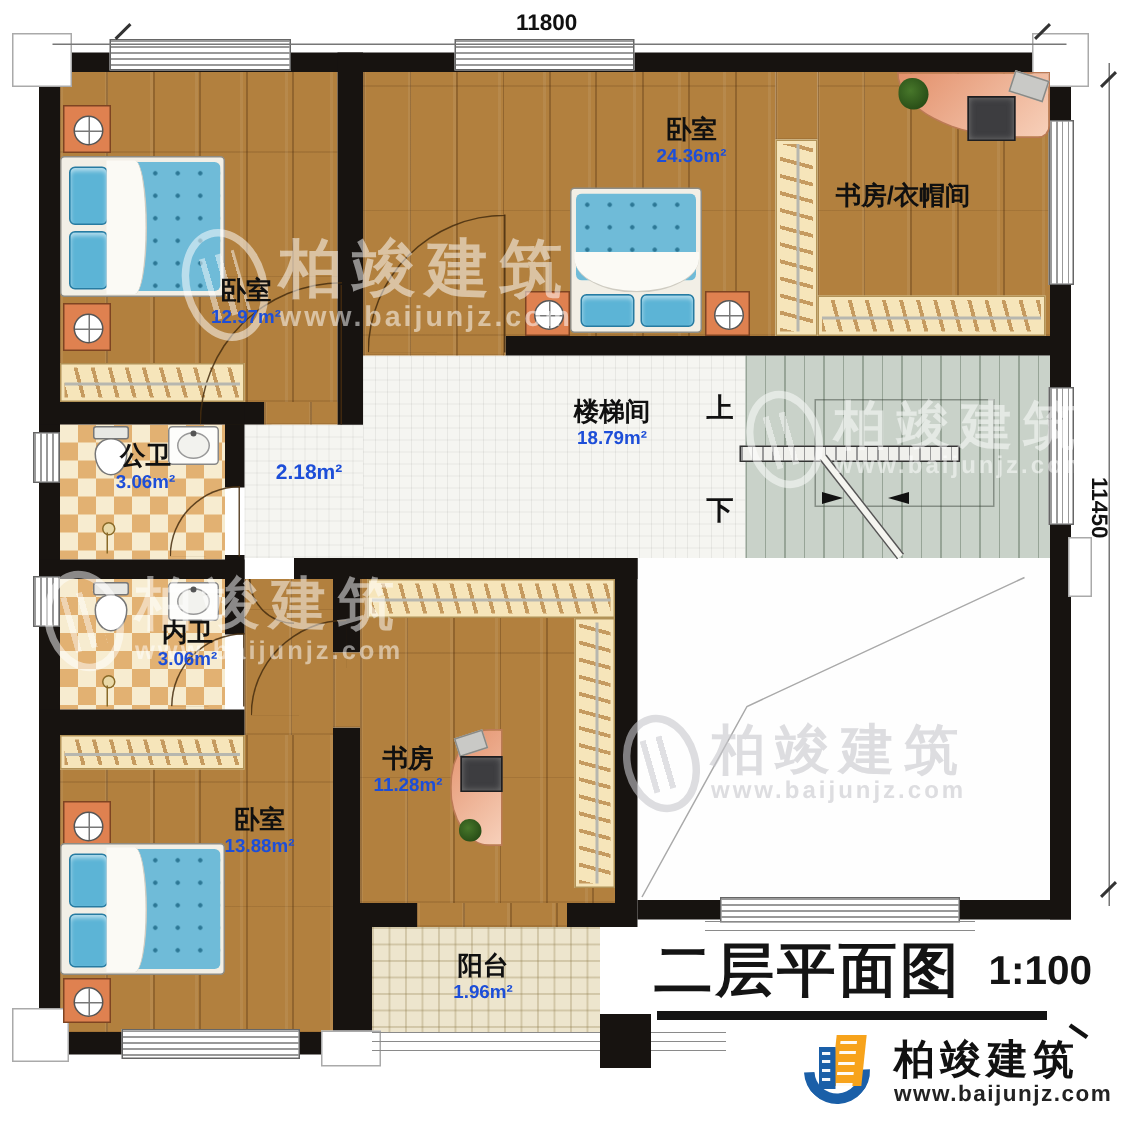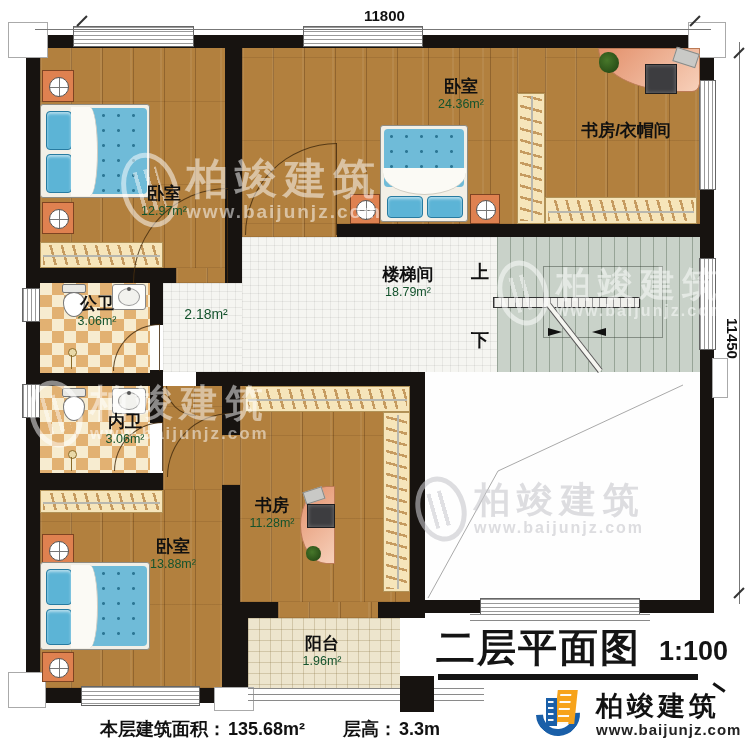--- a/index.html
+++ b/index.html
@@ -64,35 +64,35 @@
   
   .stair-rect{border:1px solid rgba(50,60,50,.45);box-sizing:border-box;}
   .handrail{background-color:#f0f0ec;border:1px solid #333;box-sizing:border-box;
             background-image:repeating-linear-gradient(90deg,#999 0 1px,transparent 1px 7px);}
   .breakline{background:#f5f5f0;border-top:1px solid #555;border-bottom:1px solid #555;box-sizing:border-box;transform-origin:0 0;}
   .tri-r{width:0;height:0;border-top:4px solid transparent;border-bottom:4px solid transparent;border-left:14px solid #111;}
   .tri-l{width:0;height:0;border-top:4px solid transparent;border-bottom:4px solid transparent;border-right:14px solid #111;}
   
   .rlabel{position:absolute;transform:translateX(-50%);text-align:center;line-height:1.15;white-space:nowrap;z-index:30;}
   .rlabel .nm{display:block;font-size:17px;font-weight:700;color:#101010;}
-  .rlabel .ar{display:block;font-size:12.5px;font-weight:400;color:#14532d;}
+  .rlabel .ar{display:block;font-size:12.5px;font-weight:700;color:#1d4ed8;}
   .updown{position:absolute;font-size:18px;font-weight:700;z-index:30;}
   
   .wm{position:absolute;display:flex;align-items:center;gap:8px;z-index:25;pointer-events:none;}
   .wm .wlogo{border:5px solid;border-radius:50%;transform:rotate(-16deg);position:relative;}
   .wm .wlogo::after{content:"";position:absolute;inset:18% 24%;
        background:repeating-linear-gradient(90deg,currentColor 0 4px,transparent 4px 11px);opacity:.9;}
   .wm .wt1{display:block;font-weight:800;letter-spacing:7px;line-height:1.05;white-space:nowrap;}
   .wm .wt2{display:block;font-weight:700;letter-spacing:2px;white-space:nowrap;}
   
   .dimline{background:#777;}
   .dimtext{position:absolute;font-size:15px;font-weight:700;color:#111;z-index:30;}
   .tick{position:absolute;width:14px;height:2px;background:#333;transform:rotate(-45deg);z-index:30;}
   
-  .title-row{position:absolute;display:flex;align-items:flex-end;gap:18px;z-index:40;}
+  .title-row{position:absolute;display:flex;align-items:center;gap:18px;z-index:40;}
   .title-main{font-size:39px;font-weight:700;letter-spacing:2px;color:#141414;line-height:1;}
   .title-scale{font-size:27px;font-weight:600;color:#141414;line-height:1.1;}
   .title-bar{position:absolute;background:#141414;z-index:40;}
   .brand{position:absolute;display:flex;align-items:center;gap:8px;z-index:40;}
   .brand-mark{position:relative;width:52px;height:54px;}
   .brand-swoosh{position:absolute;left:0;top:4px;width:44px;height:44px;border-radius:50%;
       border:7px solid #1a5fa8;border-top-color:transparent;border-right-color:transparent;
       transform:rotate(-48deg);box-sizing:border-box;}
   .brand-bldg-o{position:absolute;left:20px;top:2px;width:20px;height:34px;background:#f7a31b;transform:skewX(-6deg);
       background-image:repeating-linear-gradient(180deg,rgba(255,255,255,.95) 0 2px,transparent 2px 7px);background-size:55% 100%;background-repeat:no-repeat;background-position:3px 4px;}
@@ -296,21 +296,21 @@
   </div>
 
   <div class="rlabel" style="left:164px;top:184px;">
     <span class="nm">卧室</span>
     <span class="ar">12.97m²</span>
   </div>
   <div class="rlabel" style="left:461px;top:77px;">
     <span class="nm">卧室</span>
     <span class="ar">24.36m²</span>
   </div>
-  <div class="rlabel" style="left:626px;top:121px;">
+  <div class="rlabel" style="left:602px;top:121px;">
     <span class="nm">书房/衣帽间</span>
   </div>
   <div class="rlabel" style="left:408px;top:265px;">
     <span class="nm">楼梯间</span>
     <span class="ar">18.79m²</span>
   </div>
   <div class="updown" style="left:471px;top:260px;">上</div>
   <div class="updown" style="left:471px;top:328px;">下</div>
   <div class="rlabel" style="left:206px;top:306px;">
     <span class="ar" style="font-size:14px;">2.18m²</span>
@@ -330,21 +330,21 @@
   <div class="rlabel" style="left:173px;top:537px;">
     <span class="nm">卧室</span>
     <span class="ar">13.88m²</span>
   </div>
   <div class="rlabel" style="left:322px;top:634px;">
     <span class="nm">阳台</span>
     <span class="ar">1.96m²</span>
   </div>
 
   <div class="abs dimline" style="left:35px;top:29px;width:676px;height:1px;"></div>
-  <div class="dimtext" style="left:364px;top:7px;">11800</div>
+  <div class="dimtext" style="left:344px;top:7px;">11800</div>
   <div class="tick" style="left:75px;top:20px;"></div>
   <div class="tick" style="left:688px;top:20px;"></div>
   <div class="abs dimline" style="left:739px;top:42px;width:1px;height:562px;"></div>
   <div class="dimtext" style="left:712px;top:330px;transform:rotate(90deg);transform-origin:center;">11450</div>
   <div class="tick" style="left:732px;top:52px;"></div>
   <div class="tick" style="left:732px;top:592px;"></div>
 
   <div class="title-row" style="left:436px;top:628px;">
     <span class="title-main">二层平面图</span>
     <span class="title-scale">1:100</span>
@@ -357,17 +357,14 @@
       <div class="brand-bldg-o"></div>
       <div class="brand-bldg-b"></div>
     </div>
     <div class="brand-txt">
       <span class="bn">柏竣建筑</span>
       <span class="bu">www.baijunjz.com</span>
     </div>
     <div class="brand-tick" style="left:176px;top:-2px;"></div>
   </div>
 
-  <div class="footer" style="left:100px;top:717px;">
-    <span>本层建筑面积：</span><span>135.68m²</span><span class="gap"></span><span>层高：</span><span>3.3m</span>
-  </div>
 
 </div>
 
 </body></html>

